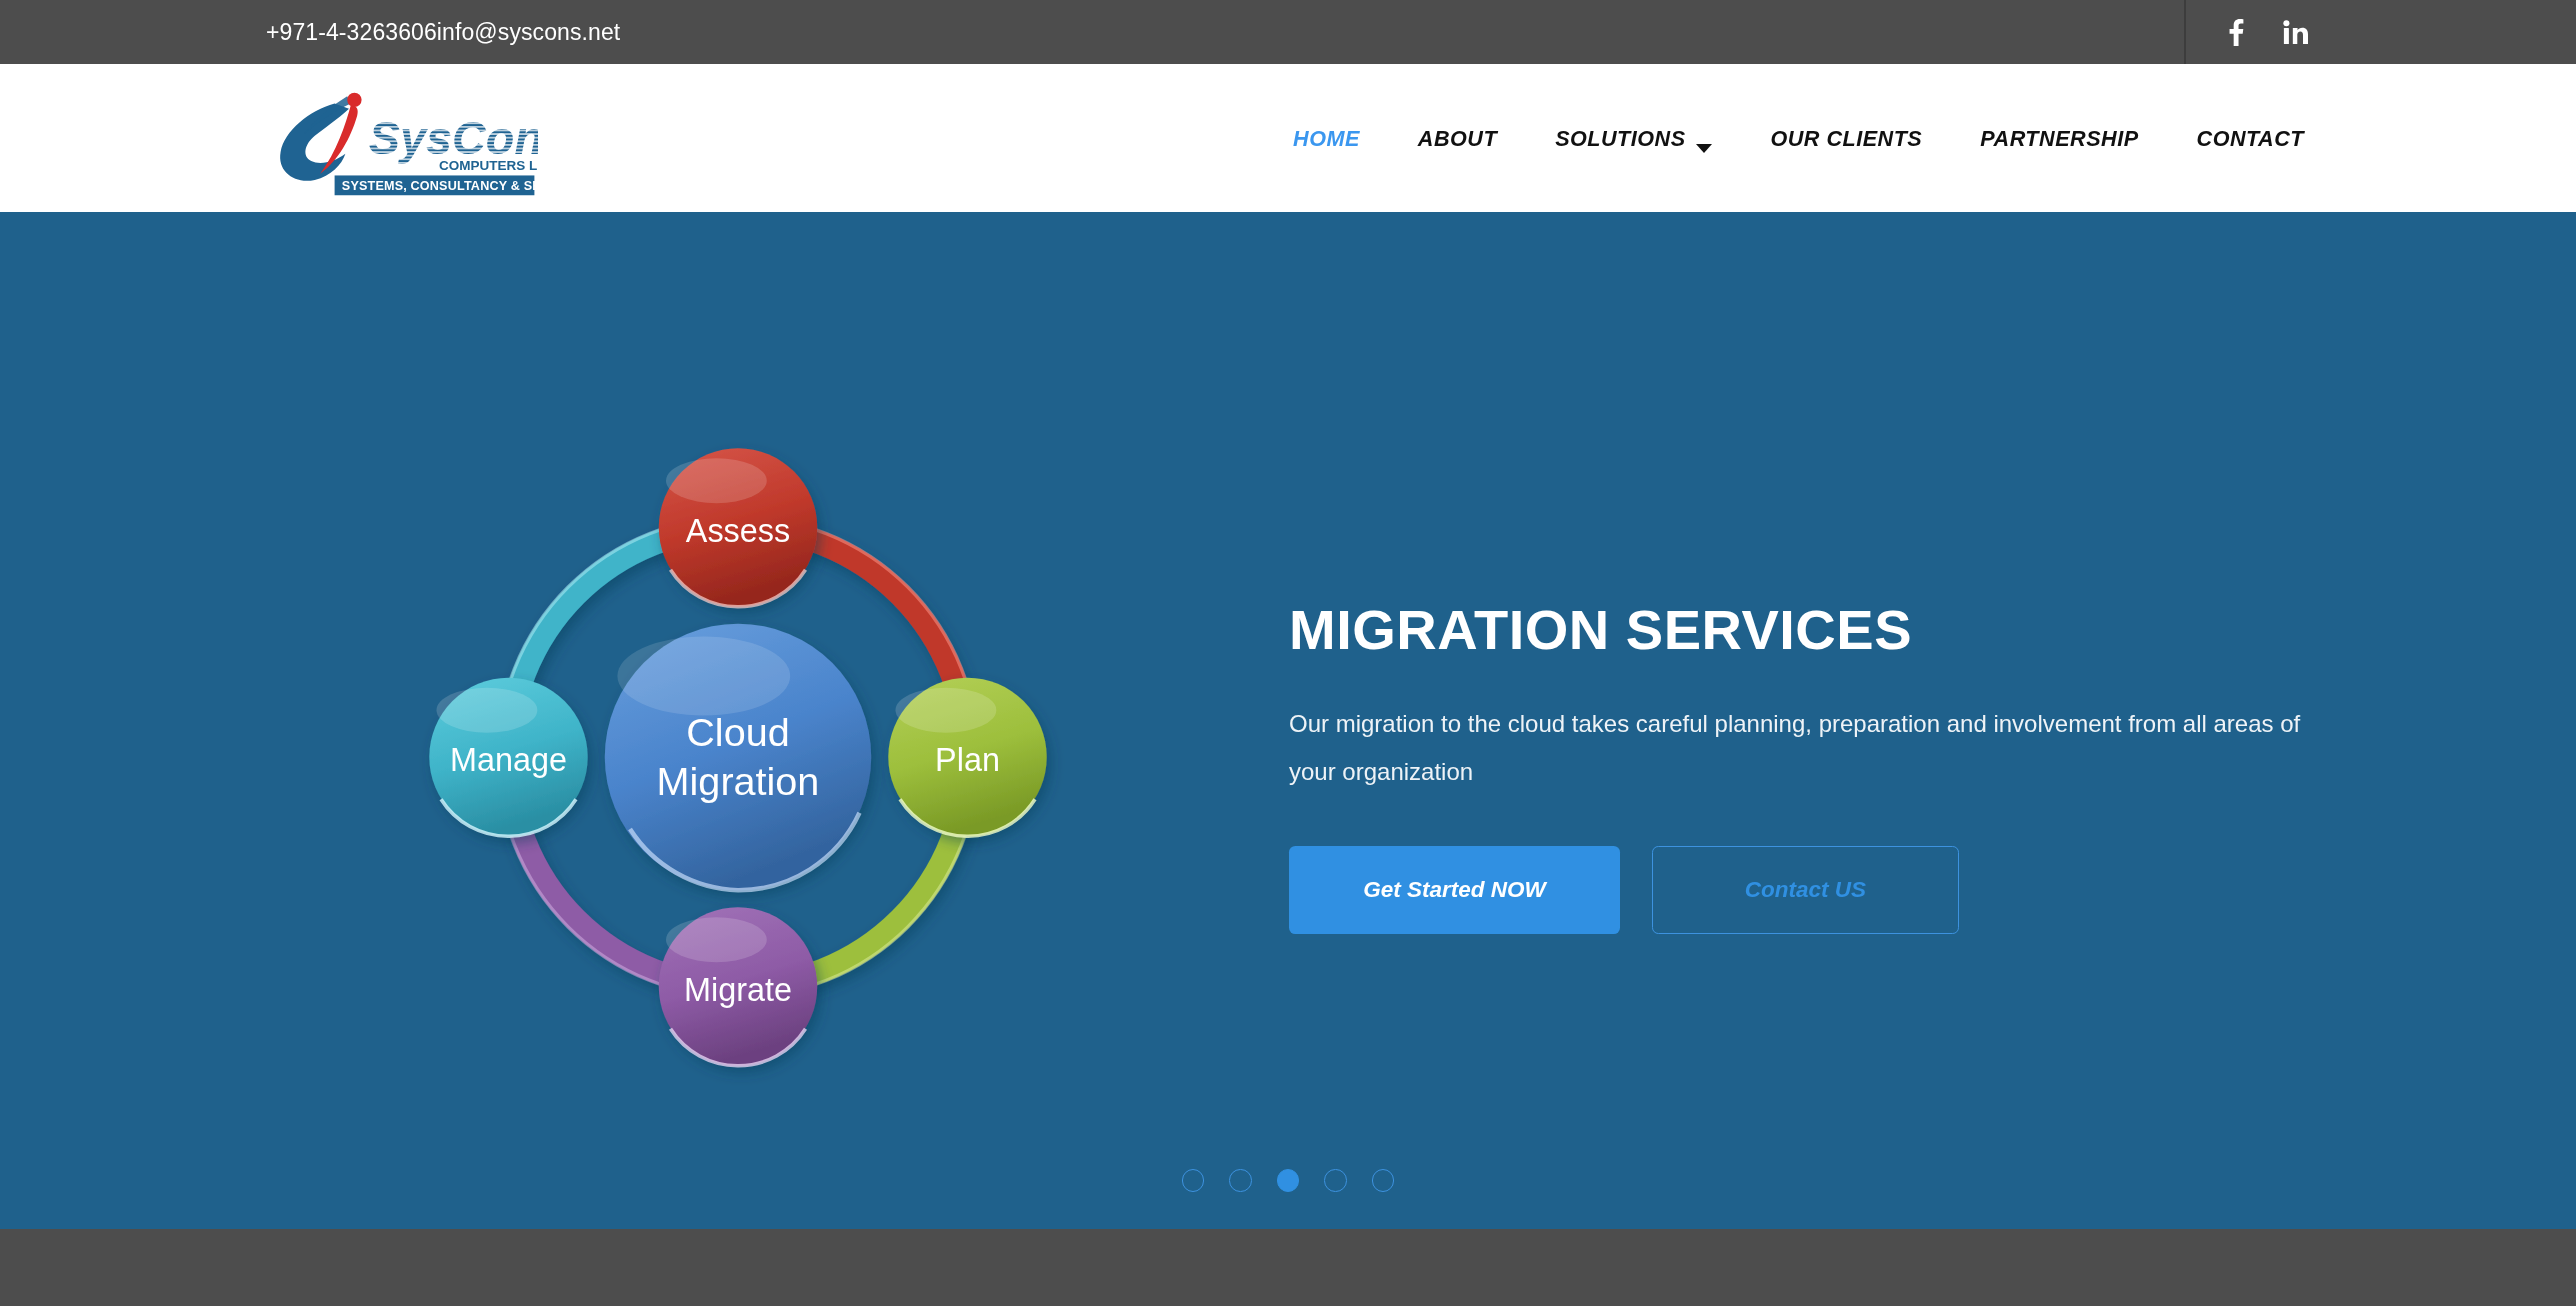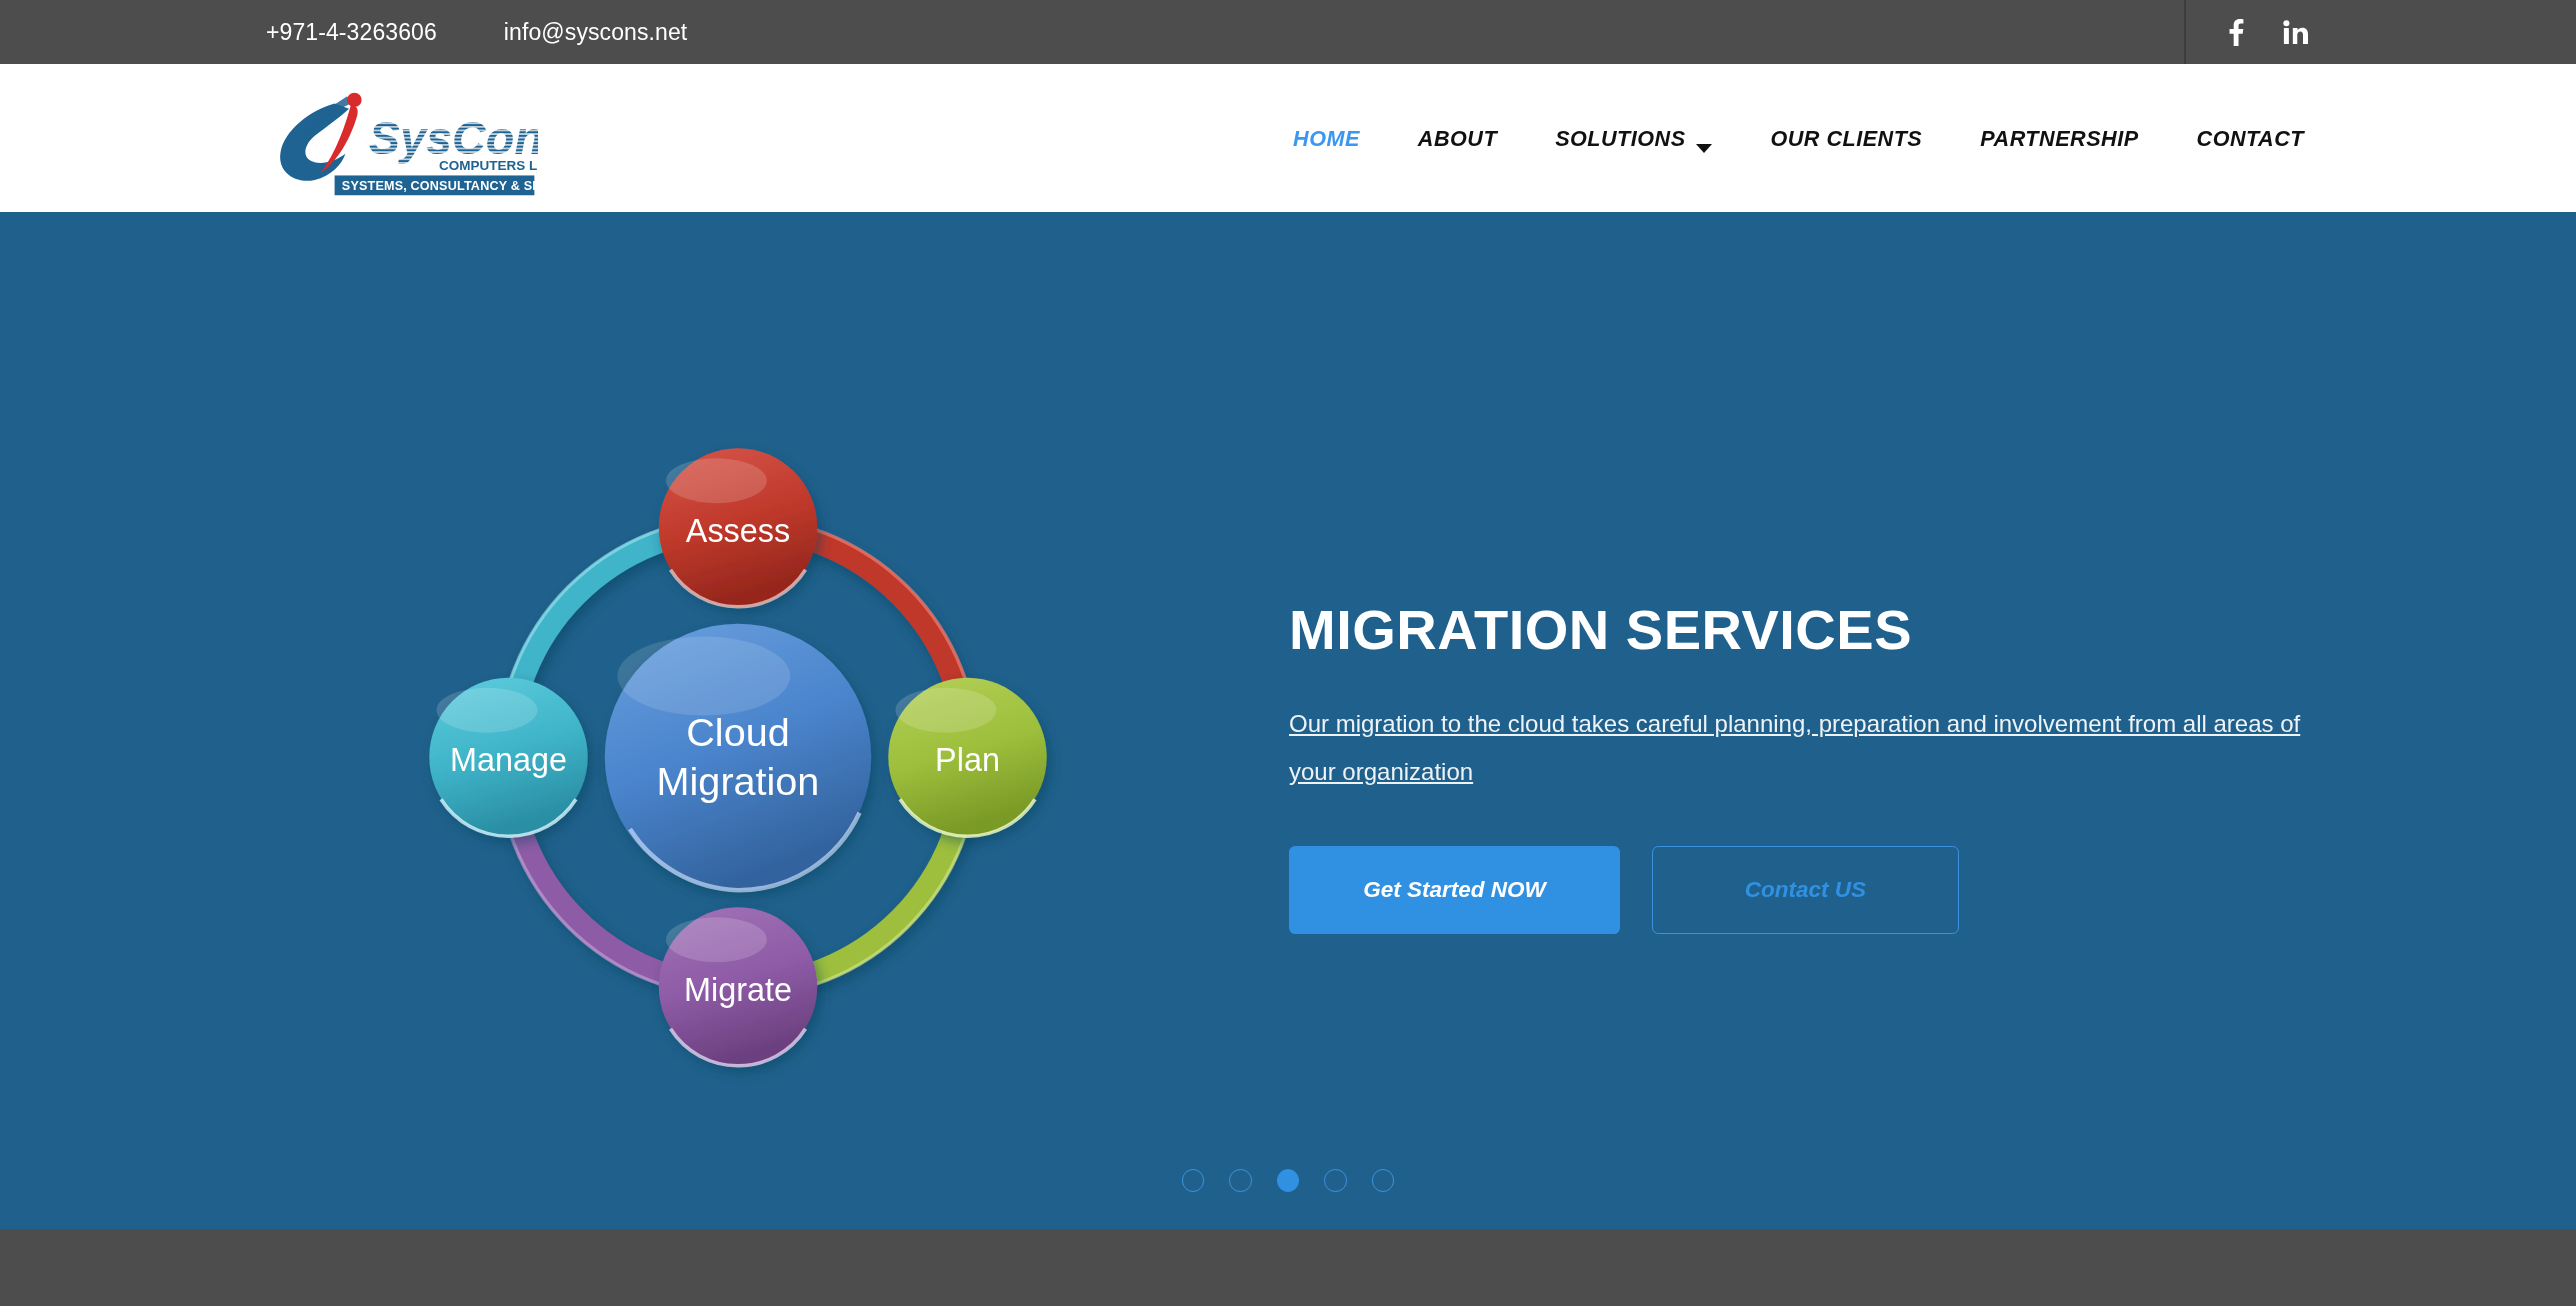--- a/index.html
+++ b/index.html
@@ -9,21 +9,21 @@
     background:#4a4a4a;
   }
 
   
   .topbar{
     position:absolute; left:0; top:0; width:2576px; height:64px;
     background:#4d4d4d;
   }
   .topbar-left{
     position:absolute; left:266px; top:0; height:64px;
-    display:flex; align-items:center; gap:67px;
+    display:flex; align-items:center; 
   }
   .topbar-left span{
     color:#ffffff; font-size:23px; letter-spacing:0.1px;
   }
   .topbar-divider{
     position:absolute; left:2184px; top:0; width:1.8px; height:64px;
     background:#3d3d3d;
   }
   .topbar-social{
     position:absolute; left:2223px; top:0; height:64px;
@@ -85,21 +85,20 @@
   }
   .headline{
     margin-top:32px;
     color:#ffffff; font-size:56px; font-weight:bold; line-height:1.38;
     letter-spacing:0.5px;
   }
   .subcopy{
     margin-top:31px;
     color:#eef3f7; font-size:24px; font-weight:400; line-height:2.0;
     max-width:1017px;
-    text-decoration:underline;
   }
   .cta-row{
     margin-top:50px; display:flex; align-items:center; gap:32px;
   }
   .btn-primary{
     width:331px; height:88px; border-radius:6.3px;
     background:#3090e2; color:#ffffff;
     font-size:22.5px; font-weight:bold;
     display:flex; align-items:center; justify-content:center;
     cursor:pointer; border:none;font-style:italic;

